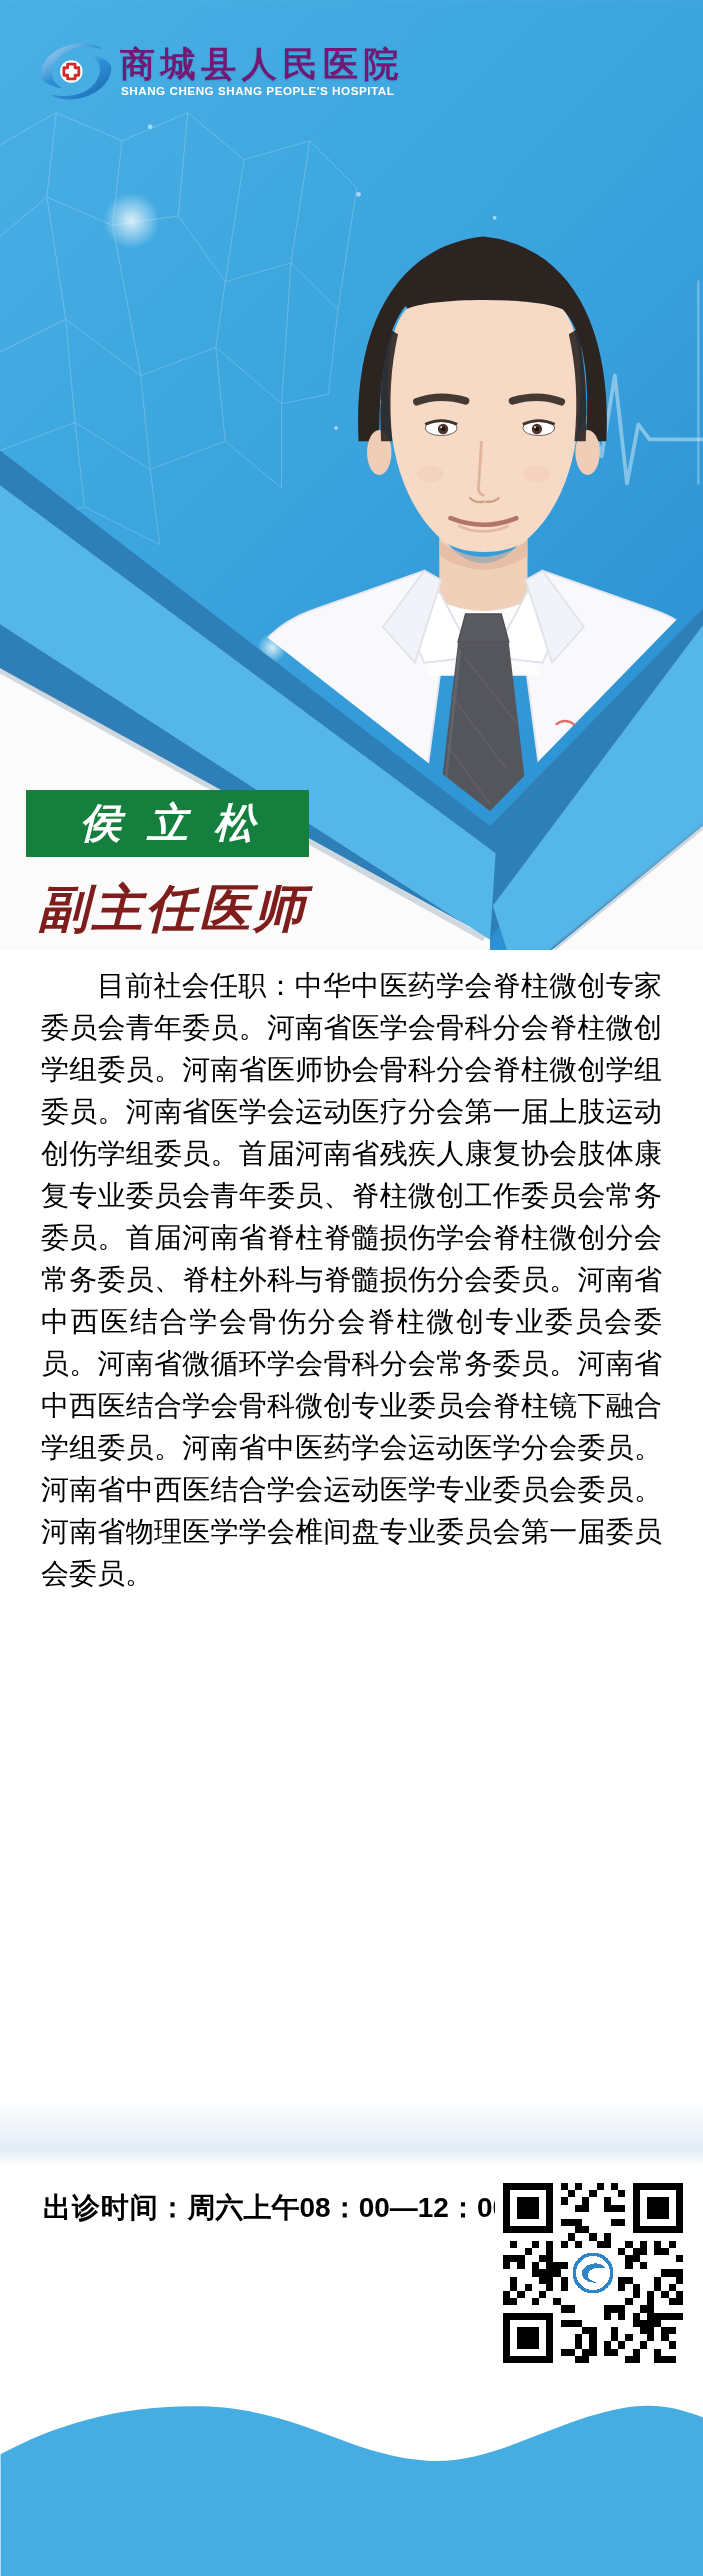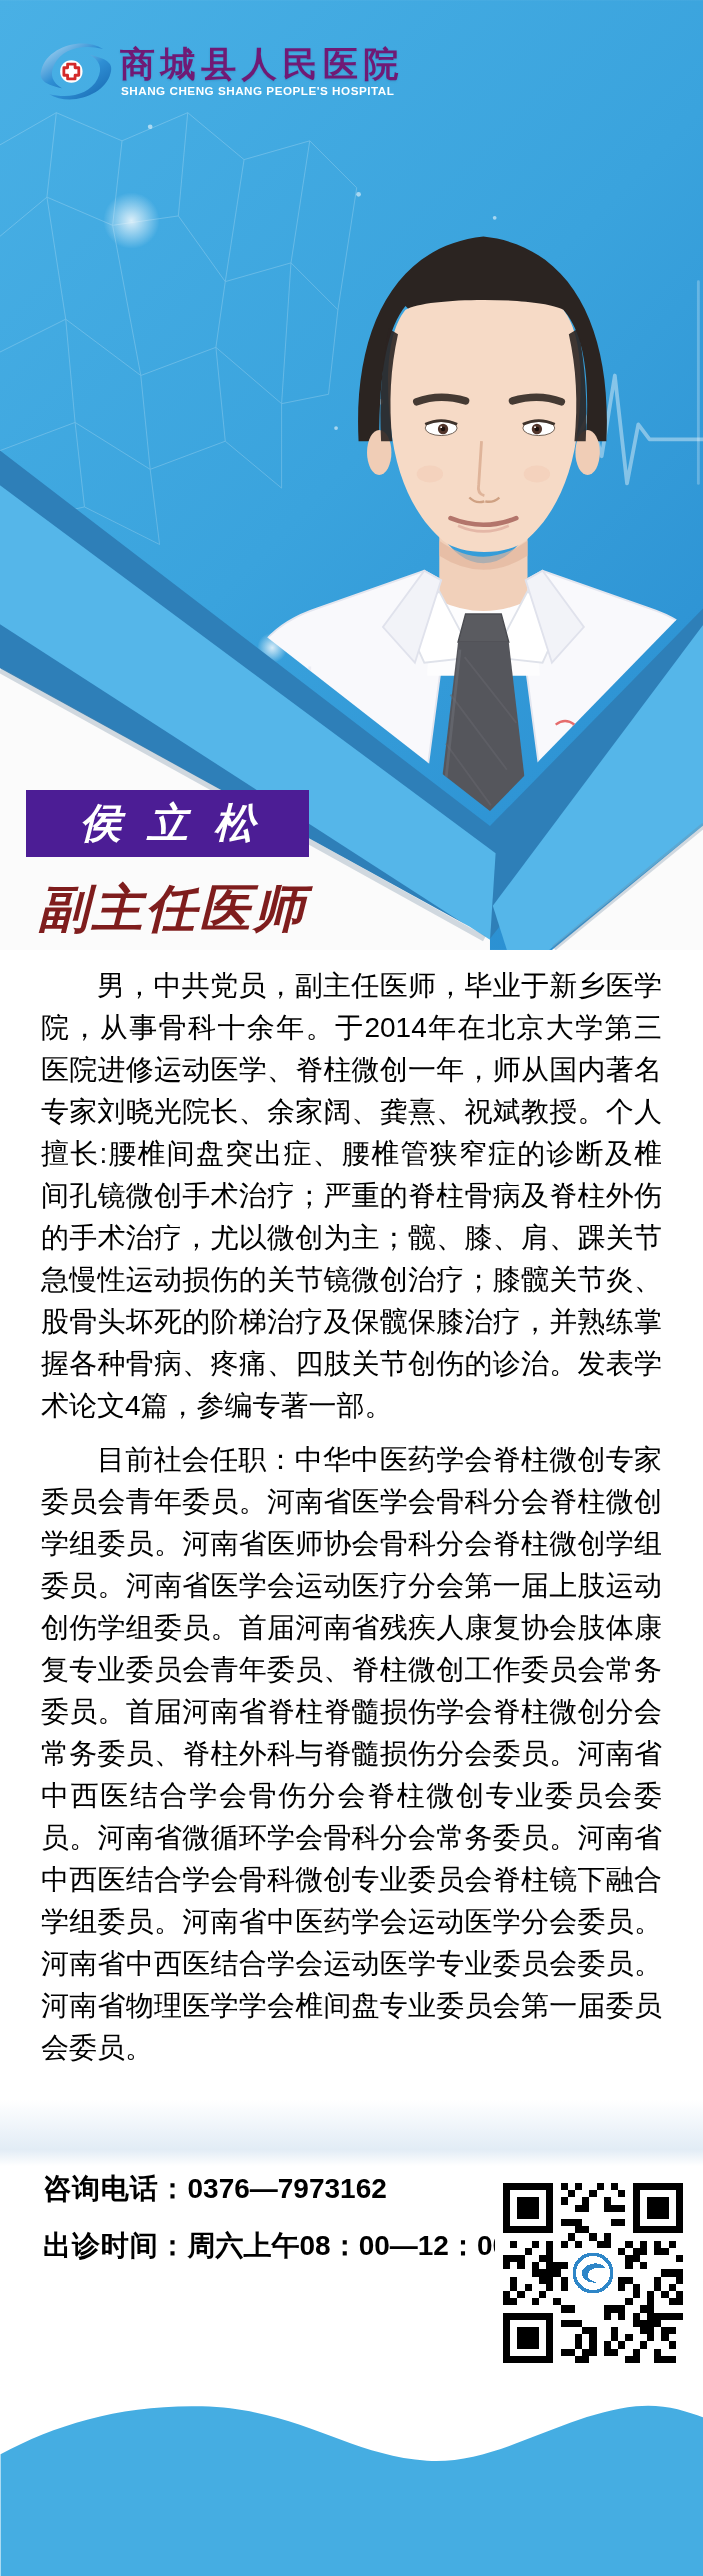--- a/index.html
+++ b/index.html
@@ -20,21 +20,21 @@
   .hospital-en{
     left:121px;top:84px;
     font-weight:bold;color:#ffffff;font-size:11.7px;letter-spacing:0.5px;
     white-space:nowrap;
   }
   
   #hero{left:0;top:0;}
   
   .name-banner{
     left:26px;top:790px;width:283px;height:67px;
-    background:#4c1d95;display:flex;align-items:center;justify-content:center;
+    background:#15803d;display:flex;align-items:center;justify-content:center;
   }
   .name-banner span{
     font-family:"DejaVu Serif", serif;font-weight:bold;font-style:italic;
     color:#ffffff;font-size:41px;letter-spacing:26px;margin-right:-26px;
     white-space:nowrap;
   }
   .doctor-title{
     left:38px;top:875px;
     font-family:"DejaVu Serif", serif;font-weight:bold;font-style:italic;
     color:#7f1d1d;font-size:51px;letter-spacing:2.8px;white-space:nowrap;
@@ -214,30 +214,26 @@
 </svg>
 <div class="abs hospital-cn">商城县人民医院</div>
 <div class="abs hospital-en">SHANG CHENG SHANG PEOPLE'S HOSPITAL</div>
 
 <div class="abs name-banner">
   <span>侯立松</span>
 </div>
 <div class="abs doctor-title">副主任医师</div>
 
 <div class="abs bio">
-  <p>男，中共党员，副主任医师，毕业于新乡医学院，从事骨科十余年。于2014年在北京大学第三医院进修运动医学、脊柱微创一年，师从国内著名专家刘晓光院长、余家阔、龚熹、祝斌教授。个人擅长:腰椎间盘突出症、腰椎管狭窄症的诊断及椎间孔镜微创手术治疗；严重的脊柱骨病及脊柱外伤的手术治疗，尤以微创为主；髋、膝、肩、踝关节急慢性运动损伤的关节镜微创治疗；膝髋关节炎、股骨头坏死的阶梯治疗及保髋保膝治疗，并熟练掌握各种骨病、疼痛、四肢关节创伤的诊治。发表学术论文4篇，参编专著一部。</p>
   <p>目前社会任职：中华中医药学会脊柱微创专家委员会青年委员。河南省医学会骨科分会脊柱微创学组委员。河南省医师协会骨科分会脊柱微创学组委员。河南省医学会运动医疗分会第一届上肢运动创伤学组委员。首届河南省残疾人康复协会肢体康复专业委员会青年委员、脊柱微创工作委员会常务委员。首届河南省脊柱脊髓损伤学会脊柱微创分会常务委员、脊柱外科与脊髓损伤分会委员。河南省中西医结合学会骨伤分会脊柱微创专业委员会委员。河南省微循环学会骨科分会常务委员。河南省中西医结合学会骨科微创专业委员会脊柱镜下融合学组委员。河南省中医药学会运动医学分会委员。河南省中西医结合学会运动医学专业委员会委员。河南省物理医学学会椎间盘专业委员会第一届委员会委员。</p>
 </div>
 
 <div class="abs tint-strip"></div>
 
 <div class="abs contact">
-  <div class="row r1">
-    <span class="lbl">咨询电话：</span><span>0376—7973162</span>
-  </div>
   <div class="row r3">
     <span class="lbl">出诊时间：</span><span>周六上午08：00—12：00</span>
   </div>
 </div>
 
 <div class="abs qr">
   <svg id="qrsvg" width="180" height="180" viewBox="0 0 25 25" shape-rendering="crispEdges">
       <rect x="0" y="0" width="25" height="25" fill="#ffffff"></rect>
       <rect x="8" y="0" width="1" height="1" fill="#000"></rect>
       <rect x="10" y="0" width="1" height="1" fill="#000"></rect>

